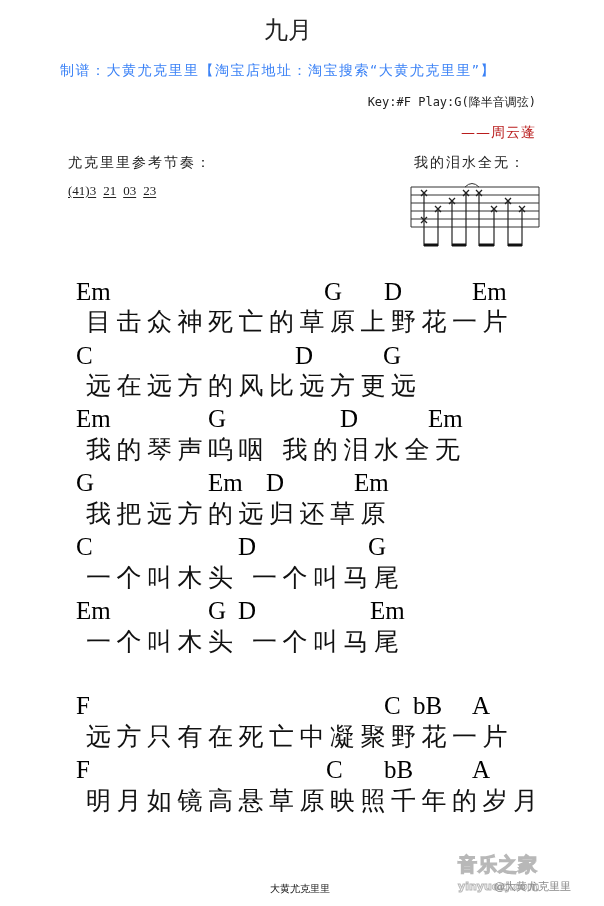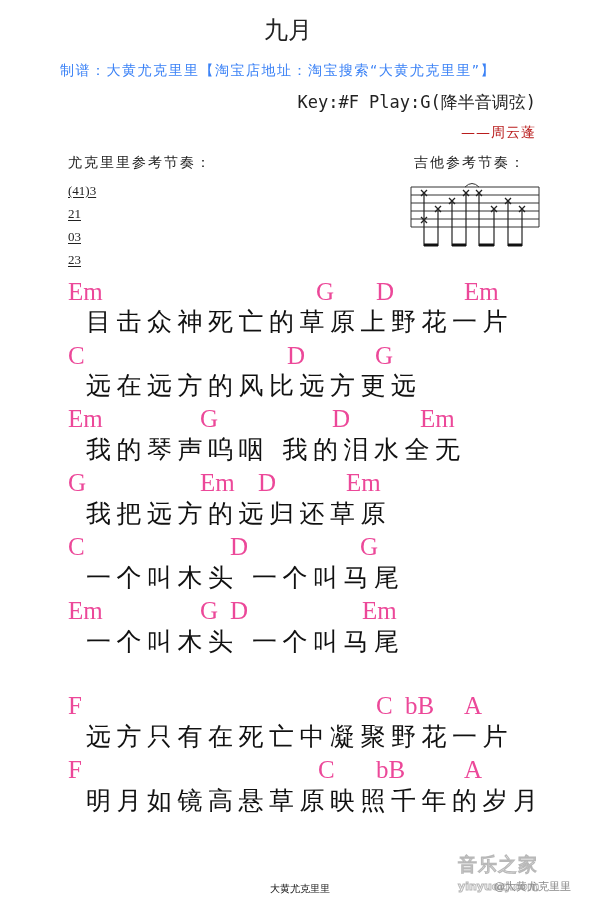--- a/index.html
+++ b/index.html
@@ -1,50 +1,50 @@
 <!DOCTYPE html>
 <html><head>
   <meta charset="utf-8">
   <style>
     html, body { margin: 0; padding: 0; background: #ffffff; }
     body { width: 604px; height: 906px; position: relative; overflow: hidden; color: #111; font-family: "DejaVu Serif", serif; }
     .abs { position: absolute; white-space: nowrap; }
     .title { left: 0; width: 576px; top: 14px; text-align: center; font-size: 24px; line-height: 32px; font-family: "DejaVu Sans", sans-serif; font-weight: normal; color: #222; }
     .credit { left: 60px; top: 60px; font-size: 14px; line-height: 20px; font-family: "DejaVu Sans", sans-serif; color: #3b82f6; letter-spacing: 1.5px; }
-    .keyinfo { right: 68px; top: 92px; font-size: 17px; line-height: 20px; font-family: "DejaVu Sans Mono", monospace; color: #222; }
+    .keyinfo { right: 68px; top: 92px; font-size: 12px; line-height: 20px; font-family: "DejaVu Sans Mono", monospace; color: #222; }
     .author { right: 68px; top: 122px; font-size: 14px; line-height: 20px; font-family: "DejaVu Sans", sans-serif; color: #b91c1c; letter-spacing: 1px; }
     .uk-label { left: 68px; top: 152px; font-size: 14px; line-height: 20px; font-family: "DejaVu Sans", sans-serif; color: #222; letter-spacing: 2px; text-align: center; }
     .gt-label { left: 414px; top: 152px; font-size: 14px; line-height: 20px; font-family: "DejaVu Sans", sans-serif; color: #222; letter-spacing: 2px; }
-    .rhythm { left: 68px; top: 183px; font-size: 13px; line-height: 16px; font-family: "Liberation Serif", serif; color: #222; display: flex; gap: 7px; flex-direction: column; }
+    .rhythm { left: 68px; top: 183px; font-size: 13px; line-height: 16px; font-family: "Liberation Serif", serif; color: #222; display: flex; gap: 7px; }
     .rhythm span { text-decoration: underline; text-underline-offset: 2px; }
     .tab { left: 408px; top: 182px; width: 134px; height: 68px; }
-    .chord { font-family: "Liberation Serif", serif; font-size: 25px; line-height: 28px; color: #ec4899; }
+    .chord { font-family: "Liberation Serif", serif; font-size: 25px; line-height: 28px; color: #000000; margin-left: 8px; }
     .lyric { left: 86px; font-family: "DejaVu Sans", sans-serif; font-size: 25px; line-height: 30px; letter-spacing: 5.5px; color: #111; }
     .footer { left: 270px; top: 882px; font-size: 10px; line-height: 14px; font-family: "DejaVu Sans", sans-serif; color: #111; }
-    .wm-top { left: 458px; top: 853px; font-size: 19px; line-height: 22px; font-family: "DejaVu Sans", sans-serif; font-weight: normal; color: #ffffff; -webkit-text-stroke: 1.2px #b8b8b8; letter-spacing: 1px; }
+    .wm-top { left: 458px; top: 853px; font-size: 19px; line-height: 22px; font-family: "DejaVu Sans", sans-serif; font-weight: bold; color: #ffffff; -webkit-text-stroke: 1.2px #b8b8b8; letter-spacing: 1px; }
     .wm-bot { left: 458px; top: 878px; font-size: 11px; line-height: 18px; font-family: "DejaVu Sans", sans-serif; font-weight: bold; color: #ffffff; -webkit-text-stroke: 1px #b8b8b8; }
     .wm-handle { left: 494px; top: 880px; font-size: 11px; line-height: 14px; font-family: "DejaVu Sans", sans-serif; color: #8a8a8a; }
   </style>
 </head>
 <body>
 
 <div class="abs title">九月</div>
 <div class="abs credit">制谱：大黄尤克里里【淘宝店地址：淘宝搜索“大黄尤克里里”】</div>
 <div class="abs keyinfo">Key:#F  Play:G(降半音调弦)</div>
 <div class="abs author">——周云蓬</div>
 
 <div class="abs uk-label">尤克里里参考节奏：</div>
 <div class="abs rhythm">
   <span>(41)3</span>
   <span>21</span>
   <span>03</span>
   <span>23</span>
 </div>
 
-<div class="abs gt-label">吉他参考节奏：</div>
+<div class="abs gt-label">我的泪水全无：</div>
 
 <svg class="abs tab" viewBox="0 0 134 68" xmlns="http://www.w3.org/2000/svg">
   <g stroke="#333" stroke-width="1" fill="none">
     <line x1="3" y1="5" x2="131" y2="5"></line>
     <line x1="3" y1="13" x2="131" y2="13"></line>
     <line x1="3" y1="21" x2="131" y2="21"></line>
     <line x1="3" y1="29" x2="131" y2="29"></line>
     <line x1="3" y1="37" x2="131" y2="37"></line>
     <line x1="3" y1="45" x2="131" y2="45"></line>
     <line x1="3" y1="5" x2="3" y2="45"></line>

